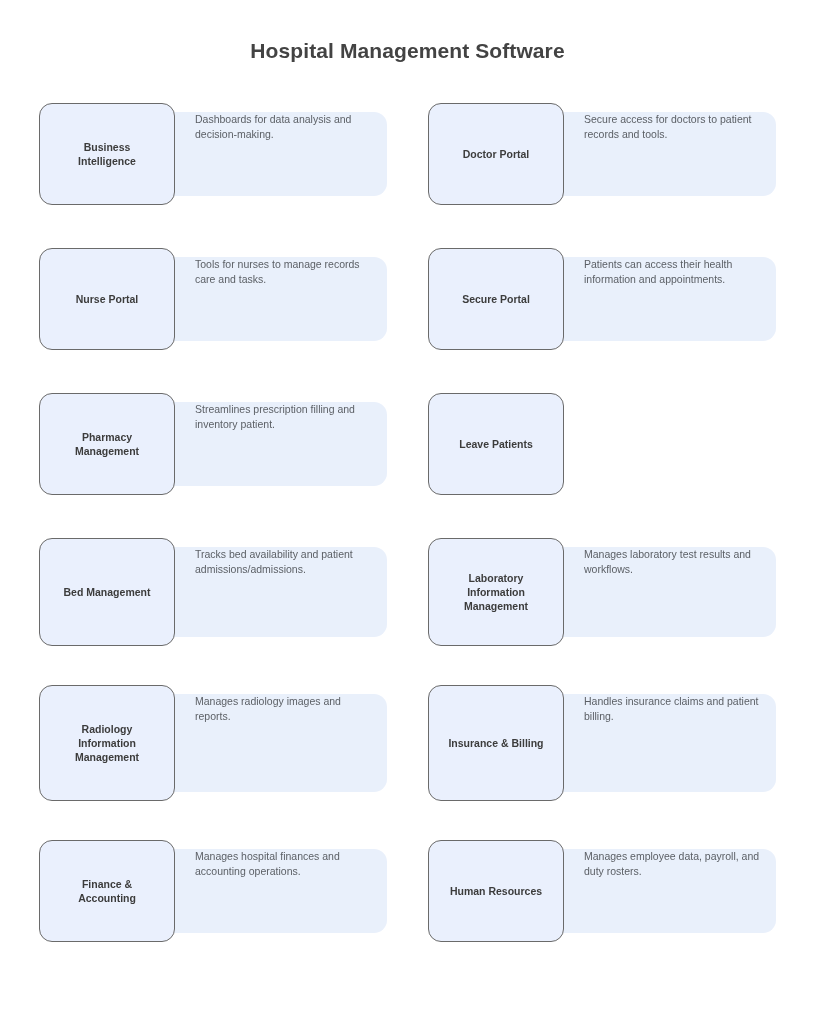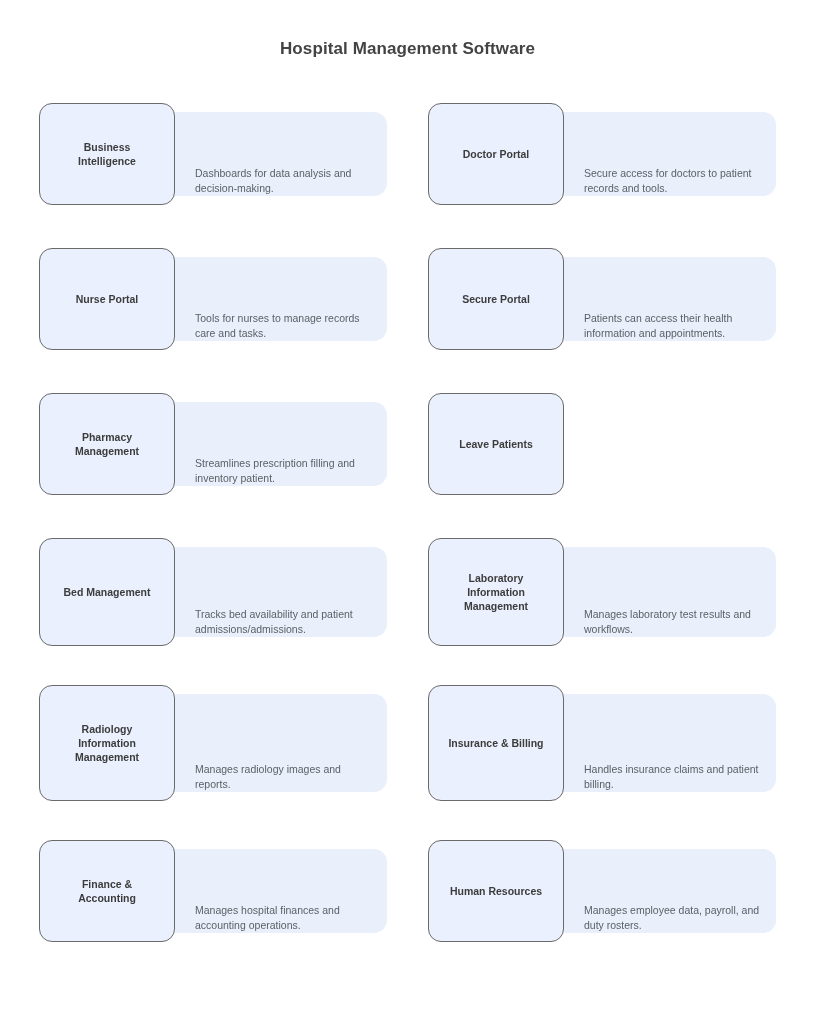--- a/index.html
+++ b/index.html
@@ -14,21 +14,21 @@
     overflow: hidden;
   }
   .page {
     position: relative;
     width: 815px;
     height: 1024px;
     box-sizing: border-box;
   }
   .page-title {
     text-align: center;
-    font-size: 17px;
+    font-size: 21px;
     font-weight: bold;
     color: #434343;
     letter-spacing: 0.1px;
     padding-top: 39px;
     margin: 0;
   }
   .grid {
     position: absolute;
     top: 103px;
     left: 0;
@@ -84,21 +84,21 @@
     position: relative;
     z-index: 1;
     margin-left: -2px;
     margin-top: 9px;
     margin-bottom: 9px;
     flex: 0 0 214px;
     width: 214px;
     background: #e9f0fb;
     border-radius: 0 13px 13px 0;
     display: flex;
-    align-items: flex-end;
+    align-items: flex-start;
     box-sizing: border-box;
   }
   .desc-text {
     font-size: 10.5px;
     color: #5c6066;
     line-height: 15px;
     padding-left: 22px;
     padding-right: 12px;
   }
 </style>

